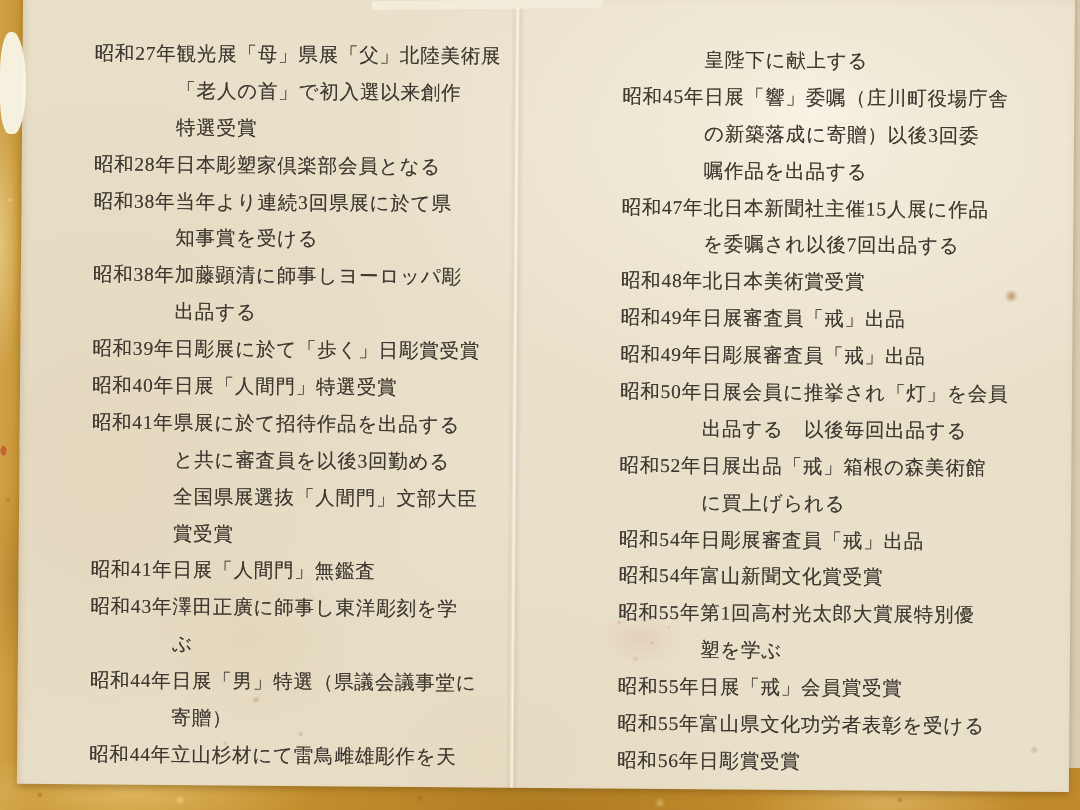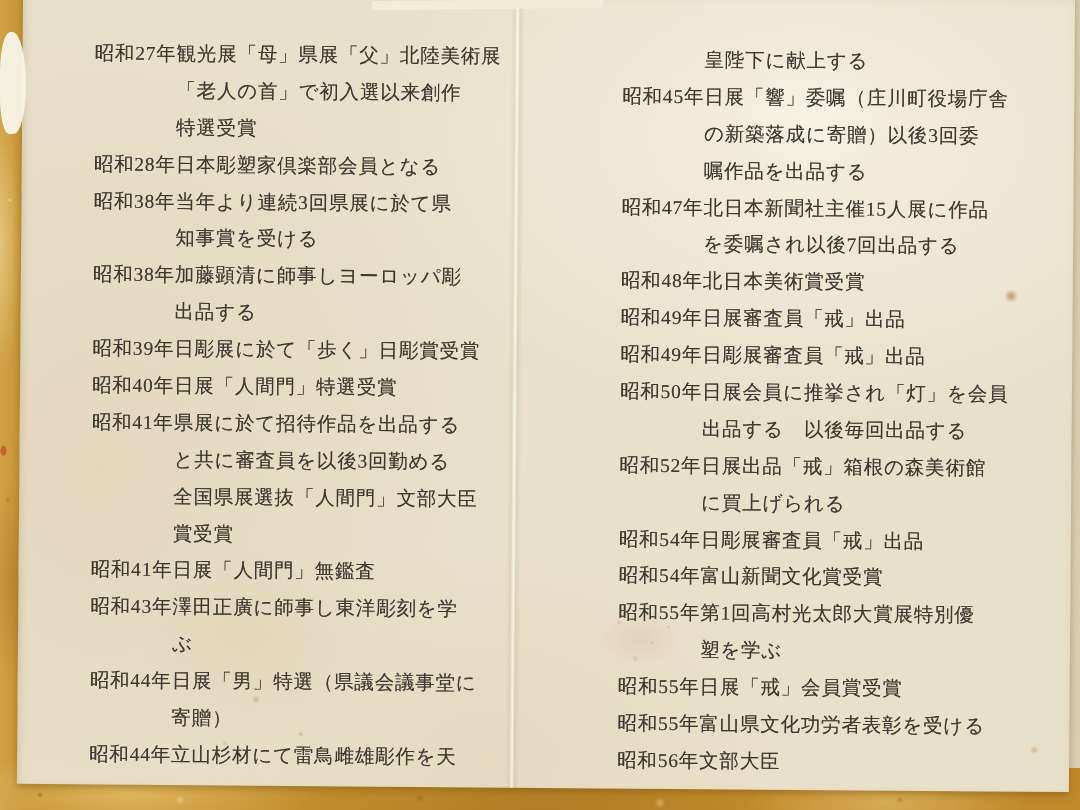--- a/index.html
+++ b/index.html
@@ -323,19 +323,19 @@
         <span class="entry-text">日展「戒」会員賞受賞</span>
       </div>
 
       <div class="row">
         <span class="year">昭和55年</span>
         <span class="entry-text">富山県文化功労者表彰を受ける</span>
       </div>
 
       <div class="row">
         <span class="year">昭和56年</span>
-        <span class="entry-text">文部大臣</span>
+        <span class="entry-text">日彫賞受賞</span>
       </div>
     </div>
 </div>
 
 <div class="top-sliver"></div>
 <div class="topleft-patch"></div>
 
 </body></html>

